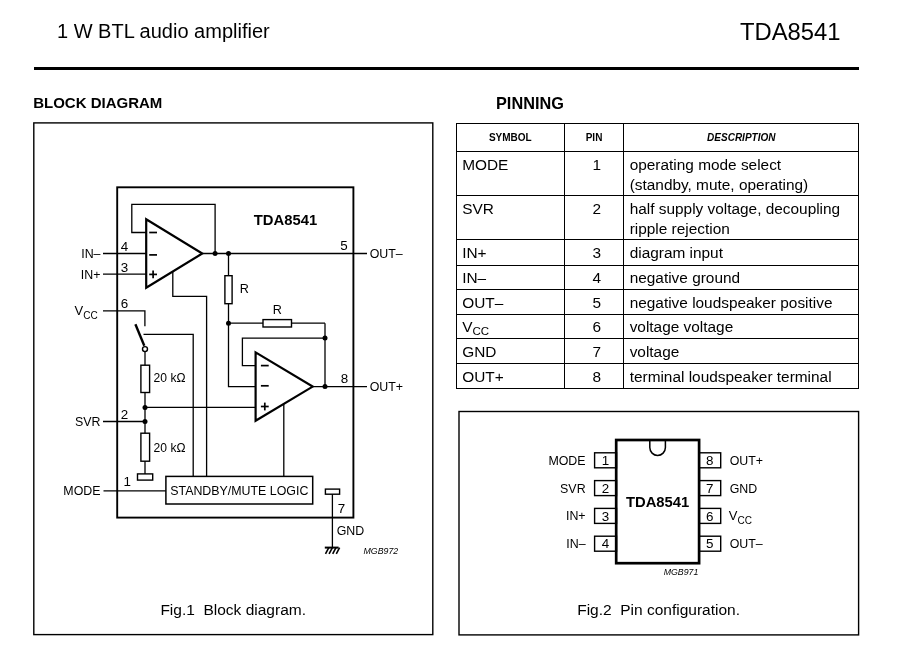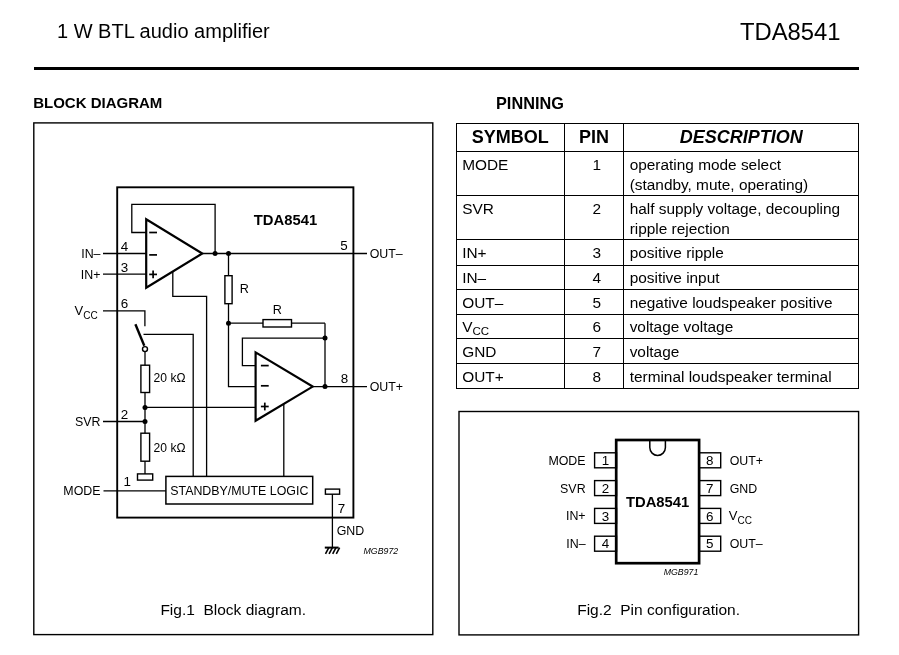--- a/index.html
+++ b/index.html
@@ -1,20 +1,20 @@
 <!DOCTYPE html>
 <html><head>
 <meta charset="utf-8">
 <style>
 html,body{margin:0;padding:0;background:#fff;}
 body{width:899px;height:655px;position:relative;font-family:"Liberation Sans",sans-serif;color:#000;overflow:hidden;}
 .abs{position:absolute;}
 table.pin{border-collapse:collapse;table-layout:fixed;position:absolute;left:455.7px;top:123.1px;width:403.5px;}
 table.pin td,table.pin th{border:1.3px solid #000;padding:2.5px 0 0 5.5px;vertical-align:top;font-size:15.4px;line-height:19.6px;overflow:hidden;}
-table.pin th{font-size:18px;text-align:center;padding:0;}
+table.pin th{font-size:10px;text-align:center;padding:0;}
 td.pc{text-align:center;padding:0;}
 </style>
 </head>
 <body>
 <div class="abs" style="left:57px;top:19.4px;font-size:20px;line-height:24px;">1 W BTL audio amplifier</div>
 <div class="abs" style="left:740px;top:19.8px;width:100.3px;font-size:23.8px;line-height:23.8px;text-align:right;">TDA8541</div>
 <div class="abs" style="left:34px;top:66.5px;width:825.4px;height:3.5px;background:#000;"></div>
 <div class="abs" style="left:33.2px;top:95.2px;font-size:15px;line-height:16.3px;font-weight:bold;">BLOCK DIAGRAM</div>
 <div class="abs" style="left:461px;top:95.2px;font-size:16.3px;line-height:16.3px;font-weight:bold;margin-left:35px;">PINNING</div>
 
@@ -36,26 +36,26 @@
         <td>operating mode select<br>(standby, mute, operating)</td>
       </tr>
 <tr style="height:43.6px">
         <td>SVR</td>
         <td class="pc">2</td>
         <td>half supply voltage, decoupling<br>ripple rejection</td>
       </tr>
 <tr style="height:25.7px">
         <td>IN+</td>
         <td class="pc">3</td>
-        <td>positive ripple</td>
+        <td>diagram input</td>
       </tr>
 <tr style="height:24.7px">
         <td>IN–</td>
         <td class="pc">4</td>
-        <td>positive input</td>
+        <td>negative ground</td>
       </tr>
 <tr style="height:24.4px">
         <td>OUT–</td>
         <td class="pc">5</td>
         <td>negative loudspeaker positive</td>
       </tr>
 <tr style="height:24.4px">
         <td>V<span style="font-size:11.5px;vertical-align:-2.5px;line-height:0;">CC</span></td>
         <td class="pc">6</td>
         <td>voltage voltage</td>

